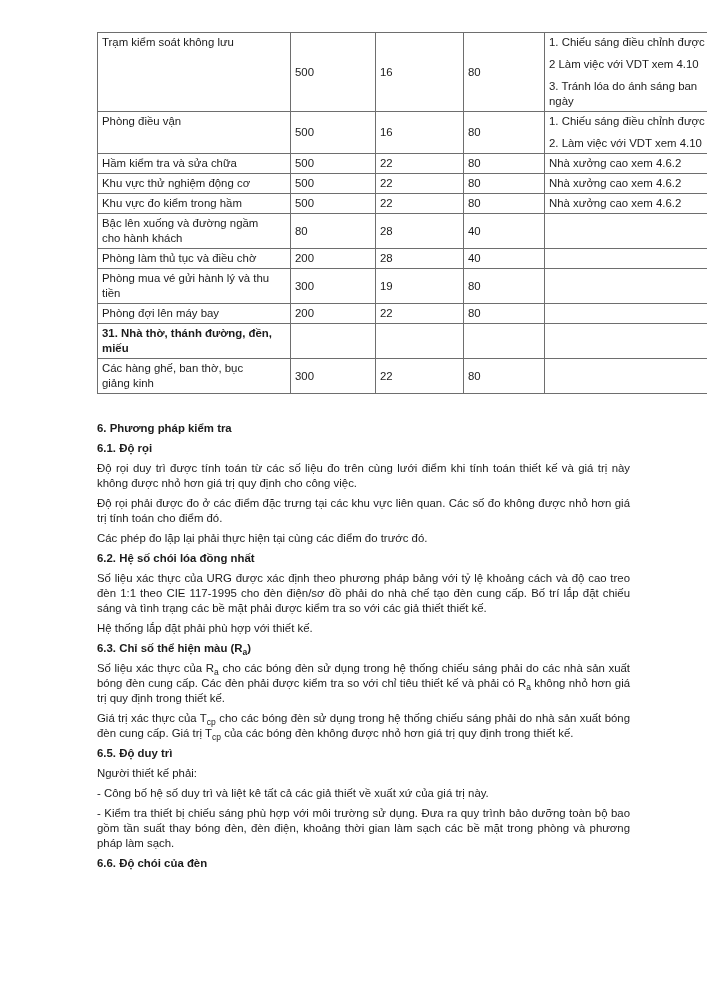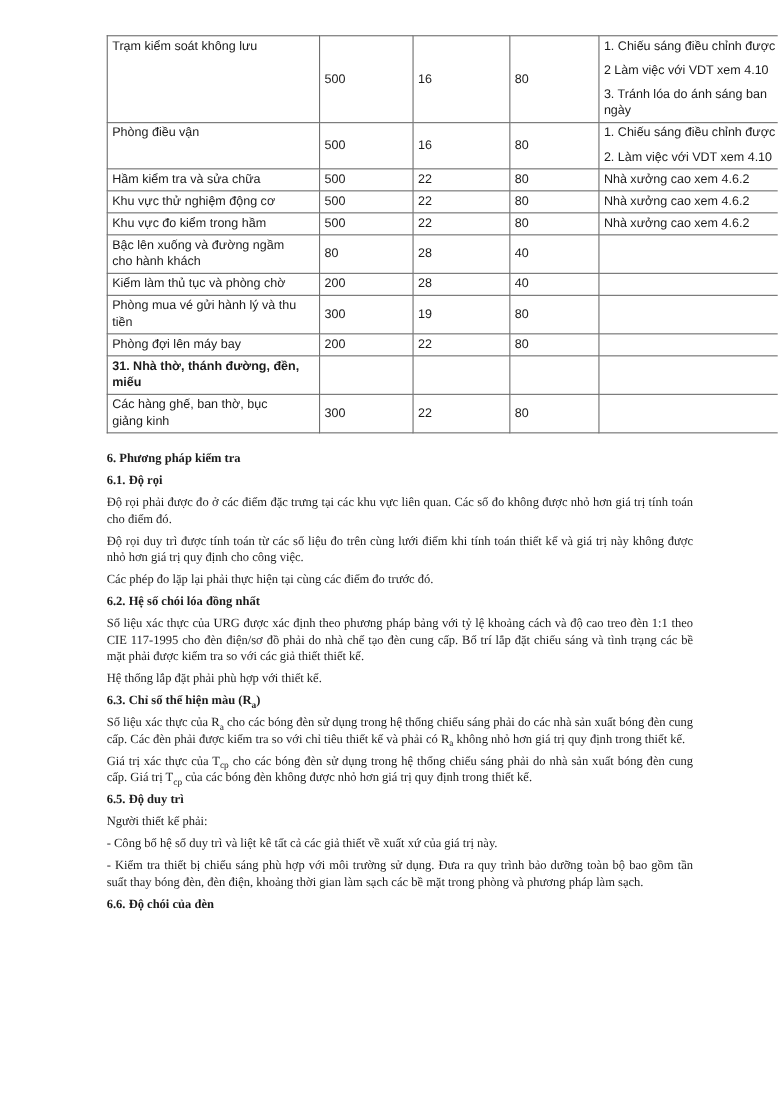--- a/index.html
+++ b/index.html
@@ -24,21 +24,21 @@
   }
   td.c-name{width:172px;vertical-align:top;}
   td.c-num{vertical-align:middle;}
   td.n1{width:64px}
   td.n2{width:67px}
   td.n3{width:60px}
   td.c-notes{width:166px;vertical-align:top;}
   td.c-notes p.note{margin:0 0 7px 0;}
   td.c-notes p.note:last-child{margin-bottom:0;}
   tr.bold td{font-weight:bold;}
-  .sections{margin-top:16px;font-size:11.4px;font-family:Liberation Serif, serif;}
+  .sections{margin-top:27px;font-size:11.4px;}
   .sections .blk{margin:0 0 5px 0;line-height:15px;}
   .sections .h{font-weight:bold;}
   .sections .p{text-align:justify;}
   .sections sub{font-size:8.5px;line-height:0;}
 </style>
 </head>
 <body>
 
 <div class="page">
   <table class="spec">
@@ -92,21 +92,21 @@
           </td>
   </tr>
         <tr>
     <td class="c-name">Bậc lên xuống và đường ngầm cho hành khách</td>
     <td class="c-num n1">80</td>
     <td class="c-num n2">28</td>
     <td class="c-num n3">40</td>
     <td class="c-notes"></td>
   </tr>
         <tr>
-    <td class="c-name">Kiểm làm thủ tục và phòng chờ</td>
+    <td class="c-name">Phòng làm thủ tục và điều chờ</td>
     <td class="c-num n1">200</td>
     <td class="c-num n2">28</td>
     <td class="c-num n3">40</td>
     <td class="c-notes"></td>
   </tr>
         <tr>
     <td class="c-name">Phòng mua vé gửi hành lý và thu tiền</td>
     <td class="c-num n1">300</td>
     <td class="c-num n2">19</td>
     <td class="c-num n3">80</td>
@@ -131,22 +131,22 @@
     <td class="c-num n1">300</td>
     <td class="c-num n2">22</td>
     <td class="c-num n3">80</td>
     <td class="c-notes"></td>
   </tr>
       </tbody>
   </table>
   <div class="sections">
       <div class="blk h"><span>6. Phương pháp kiểm tra</span></div>
       <div class="blk h"><span>6.1. Độ rọi</span></div>
+      <p class="blk p"><span>Độ rọi duy trì được tính toán từ các số liệu đo trên cùng lưới điểm khi tính toán thiết kế và giá trị này không được nhỏ hơn giá trị quy định cho công việc.</span></p>
       <p class="blk p"><span>Độ rọi phải được đo ở các điểm đặc trưng tại các khu vực liên quan. Các số đo không được nhỏ hơn giá trị tính toán cho điểm đó.</span></p>
-      <p class="blk p"><span>Độ rọi duy trì được tính toán từ các số liệu đo trên cùng lưới điểm khi tính toán thiết kế và giá trị này không được nhỏ hơn giá trị quy định cho công việc.</span></p>
       <p class="blk p"><span>Các phép đo lặp lại phải thực hiện tại cùng các điểm đo trước đó.</span></p>
       <div class="blk h"><span>6.2. Hệ số chói lóa đồng nhất</span></div>
       <p class="blk p"><span>Số liệu xác thực của URG được xác định theo phương pháp bảng với tỷ lệ khoảng cách và độ cao treo đèn 1:1 theo CIE 117-1995 cho đèn điện/sơ đồ phải do nhà chế tạo đèn cung cấp. Bố trí lắp đặt chiếu sáng và tình trạng các bề mặt phải được kiểm tra so với các giả thiết thiết kế.</span></p>
       <p class="blk p"><span>Hệ thống lắp đặt phải phù hợp với thiết kế.</span></p>
       <div class="blk h"><span>6.3. Chỉ số thể hiện màu (R</span><sub>a</sub><span>)</span></div>
       <p class="blk p"><span>Số liệu xác thực của R</span><sub>a</sub><span> cho các bóng đèn sử dụng trong hệ thống chiếu sáng phải do các nhà sản xuất bóng đèn cung cấp. Các đèn phải được kiểm tra so với chỉ tiêu thiết kế và phải có R</span><sub>a</sub><span> không nhỏ hơn giá trị quy định trong thiết kế.</span></p>
       <p class="blk p"><span>Giá trị xác thực của T</span><sub>cp</sub><span> cho các bóng đèn sử dụng trong hệ thống chiếu sáng phải do nhà sản xuất bóng đèn cung cấp. Giá trị T</span><sub>cp</sub><span> của các bóng đèn không được nhỏ hơn giá trị quy định trong thiết kế.</span></p>
       <div class="blk h"><span>6.5. Độ duy trì</span></div>
       <p class="blk p"><span>Người thiết kế phải:</span></p>
       <p class="blk p"><span>- Công bố hệ số duy trì và liệt kê tất cả các giả thiết về xuất xứ của giá trị này.</span></p>

